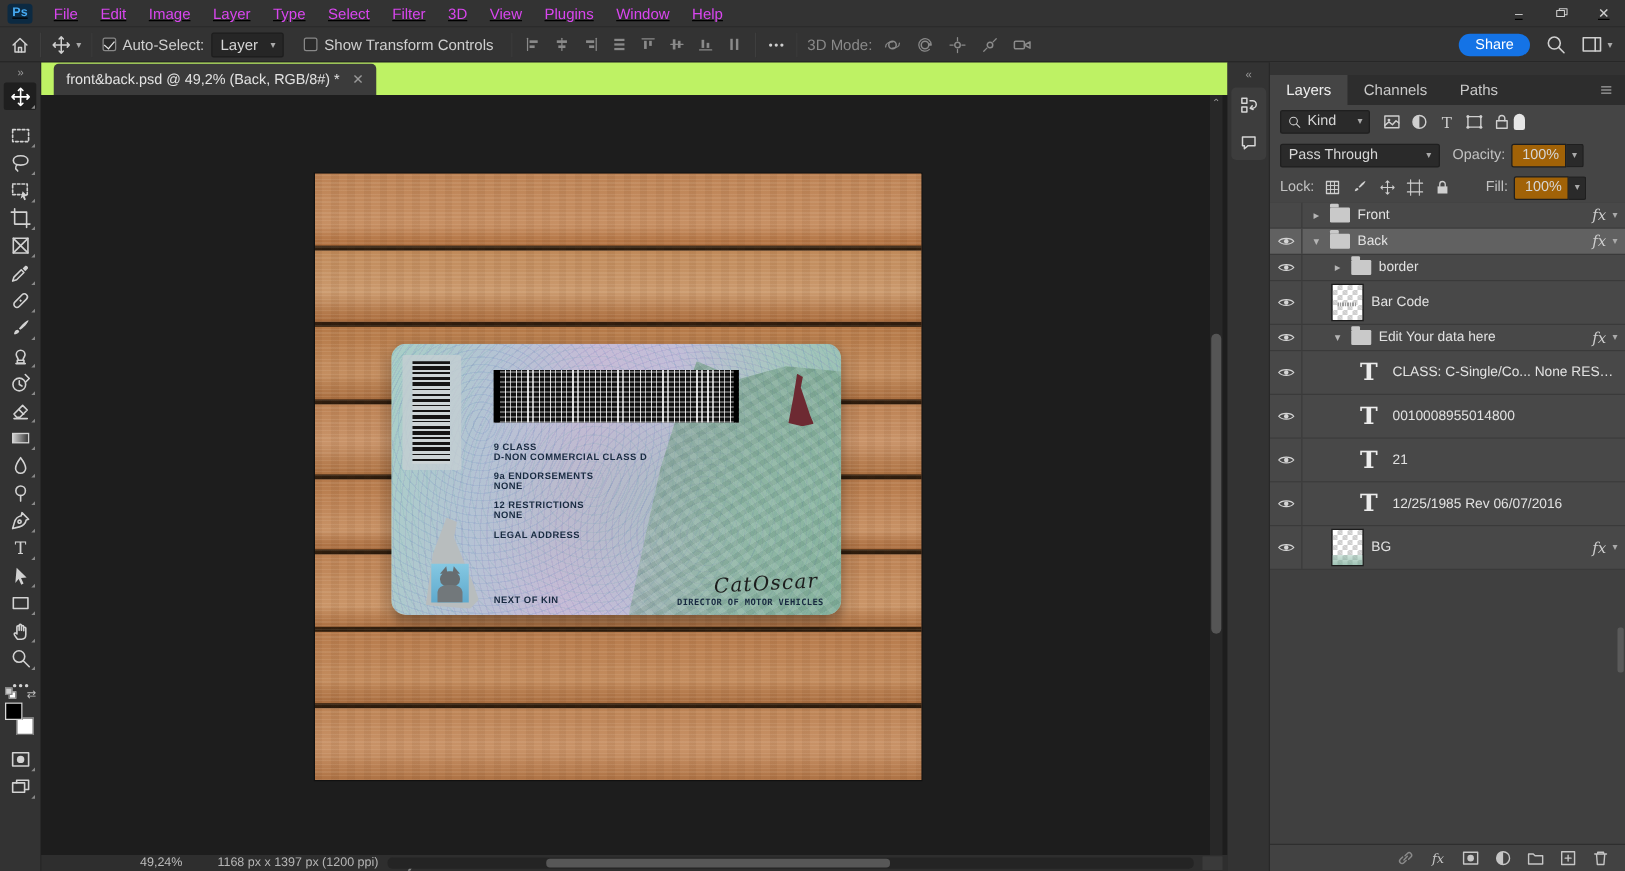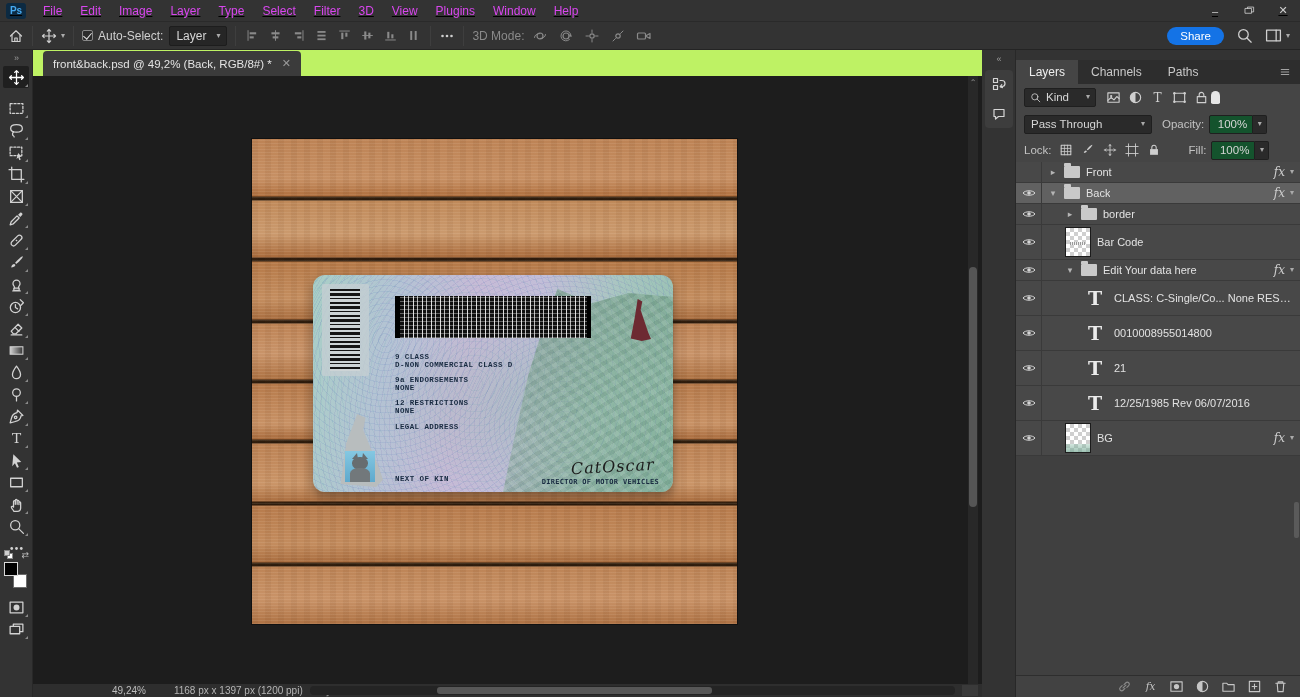--- a/index.html
+++ b/index.html
@@ -113,21 +113,21 @@
   .vbarcode { position:absolute; left:17px; top:14px; width:30px; height:82px;
     background:repeating-linear-gradient(180deg, #141414 0 2px, #cdd4d6 2px 4px, #141414 4px 7px, #cdd4d6 7px 9px, #141414 9px 10px, #cdd4d6 10px 13px); }
   .pdf417 { position:absolute; left:82px; top:21px; width:196px; height:42px; background:#101010;
     background-image:
       repeating-linear-gradient(90deg, rgba(255,255,255,.85) 0 1px, rgba(0,0,0,0) 1px 4px, rgba(255,255,255,.7) 4px 5px, rgba(0,0,0,0) 5px 9px),
       repeating-linear-gradient(0deg, rgba(255,255,255,.35) 0 1px, rgba(0,0,0,0) 1px 4px); }
   .pdf417::before { content:""; position:absolute; left:0; top:0; bottom:0; width:5px; background:#000; }
   .pdf417::after { content:""; position:absolute; right:0; top:0; bottom:0; width:4px; background:#000; }
   .nh-red { position:absolute; right:22px; top:24px; width:23px; height:42px; background:#6d2a32;
     clip-path:polygon(42% 0, 62% 6%, 55% 26%, 88% 80%, 100% 95%, 60% 100%, 12% 94%, 30% 42%); }
-  .cardtext { position:absolute; left:82px; color:#182a40; font-family:Liberation Mono, monospace;
+  .cardtext { position:absolute; left:82px; color:#182a40; font-family:Liberation Sans, sans-serif;
     font-size:7.5px; font-weight:bold; letter-spacing:.4px; white-space:pre; }
   .ct0 { top:78px; } .ct1 { top:86px; } .ct2 { top:101px; } .ct3 { top:109px; }
   .ct4 { top:124px; } .ct5 { top:132px; } .ct6 { top:148px; } .ct7 { top:200px; }
   .catstate { position:absolute; left:24px; top:139px; width:46px; height:73px; background:#b8bdbe;
     clip-path:polygon(44% 0, 62% 5%, 57% 22%, 92% 75%, 100% 90%, 85% 100%, 8% 96%, 20% 40%); }
   .catphoto { position:absolute; left:32px; top:176px; width:30px; height:31px;
     background:linear-gradient(180deg, #85c8e2, #5ea9cd); overflow:hidden; }
   .cathead { position:absolute; left:7px; top:6px; width:16px; height:13px; background:#676d70;
     border-radius:45% 45% 50% 50%; }
   .cathead::before { content:""; position:absolute; left:0px; top:-4px; width:0; height:0;
@@ -178,21 +178,21 @@
   .kindfield .caret { margin-left:auto; }
   .filtericons { display:flex; gap:7px; margin-left:10px; align-items:center; }
   .filtericons .icn { width:15px; height:15px; }
   .filter-toggle { width:9px; height:13px; background:#e6e6e6; border-radius:5px 5px 2px 2px; margin-left:2px; }
 
   .row-blend { top:62px; height:24px; }
   .blendfield { background:#2a2a2a; border:1px solid #1f1f1f; border-radius:2px; height:19px; width:128px;
                 display:flex; align-items:center; padding:0 6px; color:#d6d6d6; font-size:11.5px; }
   .blendfield .caret { margin-left:auto; }
   .plabel { color:#c2c2c2; font-size:11.5px; margin:0 5px 0 10px; }
-  .valfield { background:#14532d; border:1px solid #1f1f1f; border-radius:2px 0 0 2px; height:19px; width:44px;
+  .valfield { background:#a16207; border:1px solid #1f1f1f; border-radius:2px 0 0 2px; height:19px; width:44px;
               display:flex; align-items:center; justify-content:flex-end; padding:0 5px; color:#d6d6d6; font-size:11.5px; }
   .valcaret { background:#2a2a2a; border:1px solid #1f1f1f; border-left:none; border-radius:0 2px 2px 0;
               height:19px; width:14px; display:flex; align-items:center; justify-content:center; }
 
   .row-lock { top:88px; height:24px; }
   .lockicons { display:flex; gap:8px; align-items:center; margin-left:2px; }
   .lockicons .icn { width:14px; height:14px; }
 
   .layerlist { position:absolute; left:0; top:112px; right:0; bottom:22px; background:#404040; overflow:hidden; }
   .lrow { display:flex; align-items:stretch; height:21px; background:#484848; border-bottom:1px solid #3a3a3a; }
@@ -287,20 +287,24 @@
     </div>
     <div class="obsep"></div>
     <div class="obgroup">
       <span class="obchk checked"></span>
       <span class="oblabel">Auto-Select:</span>
       <span class="obselect">
         <span>Layer</span>
         <span class="caret">▾</span>
       </span>
     </div>
+    <div class="obgroup">
+      <span class="obchk"></span>
+      <span class="oblabel">Show Transform Controls</span>
+    </div>
     <div class="obsep"></div>
     <div class="obicons" id="align-icons">
         <span class="icn small dim">
           <svg viewBox="0 0 16 16" fill="none" stroke="currentColor" stroke-width="1.2" stroke-linecap="round" stroke-linejoin="round">
             <path d="M2.5 2v12"></path>
             <rect x="4.5" y="4" width="8" height="2.6" fill="currentColor" stroke="none"></rect>
             <rect x="4.5" y="9" width="5" height="2.6" fill="currentColor" stroke="none"></rect>
           </svg>
         </span>
         <span class="icn small dim">

